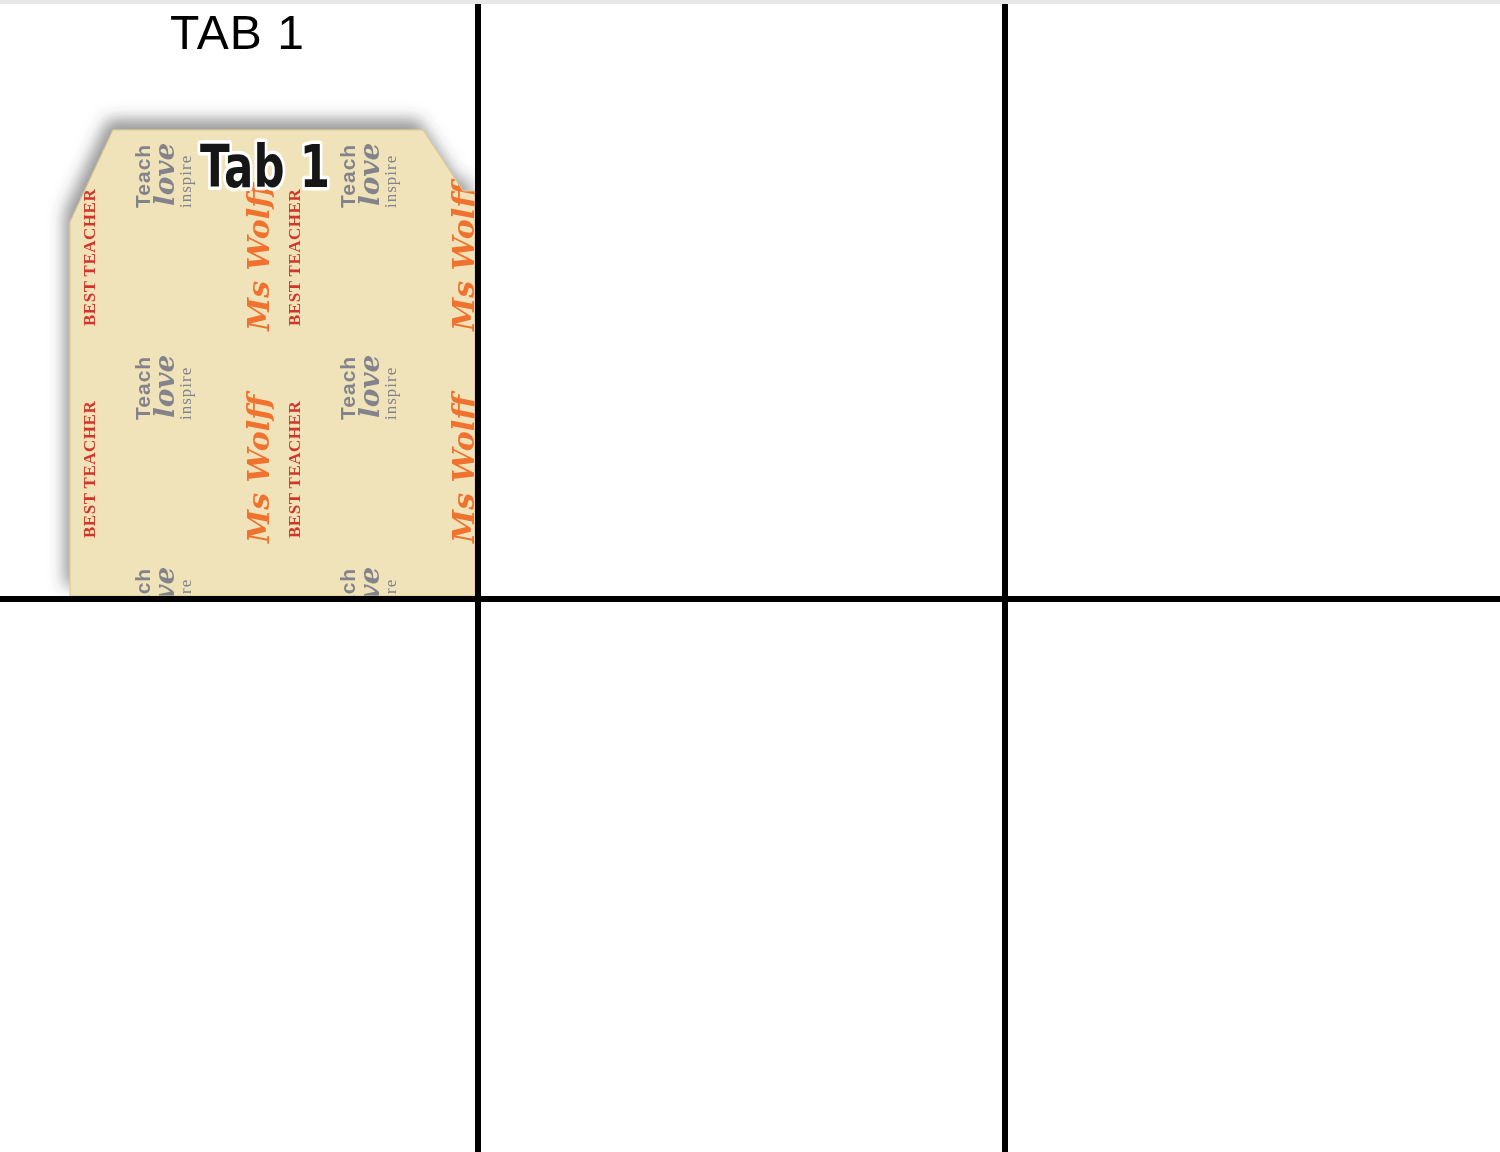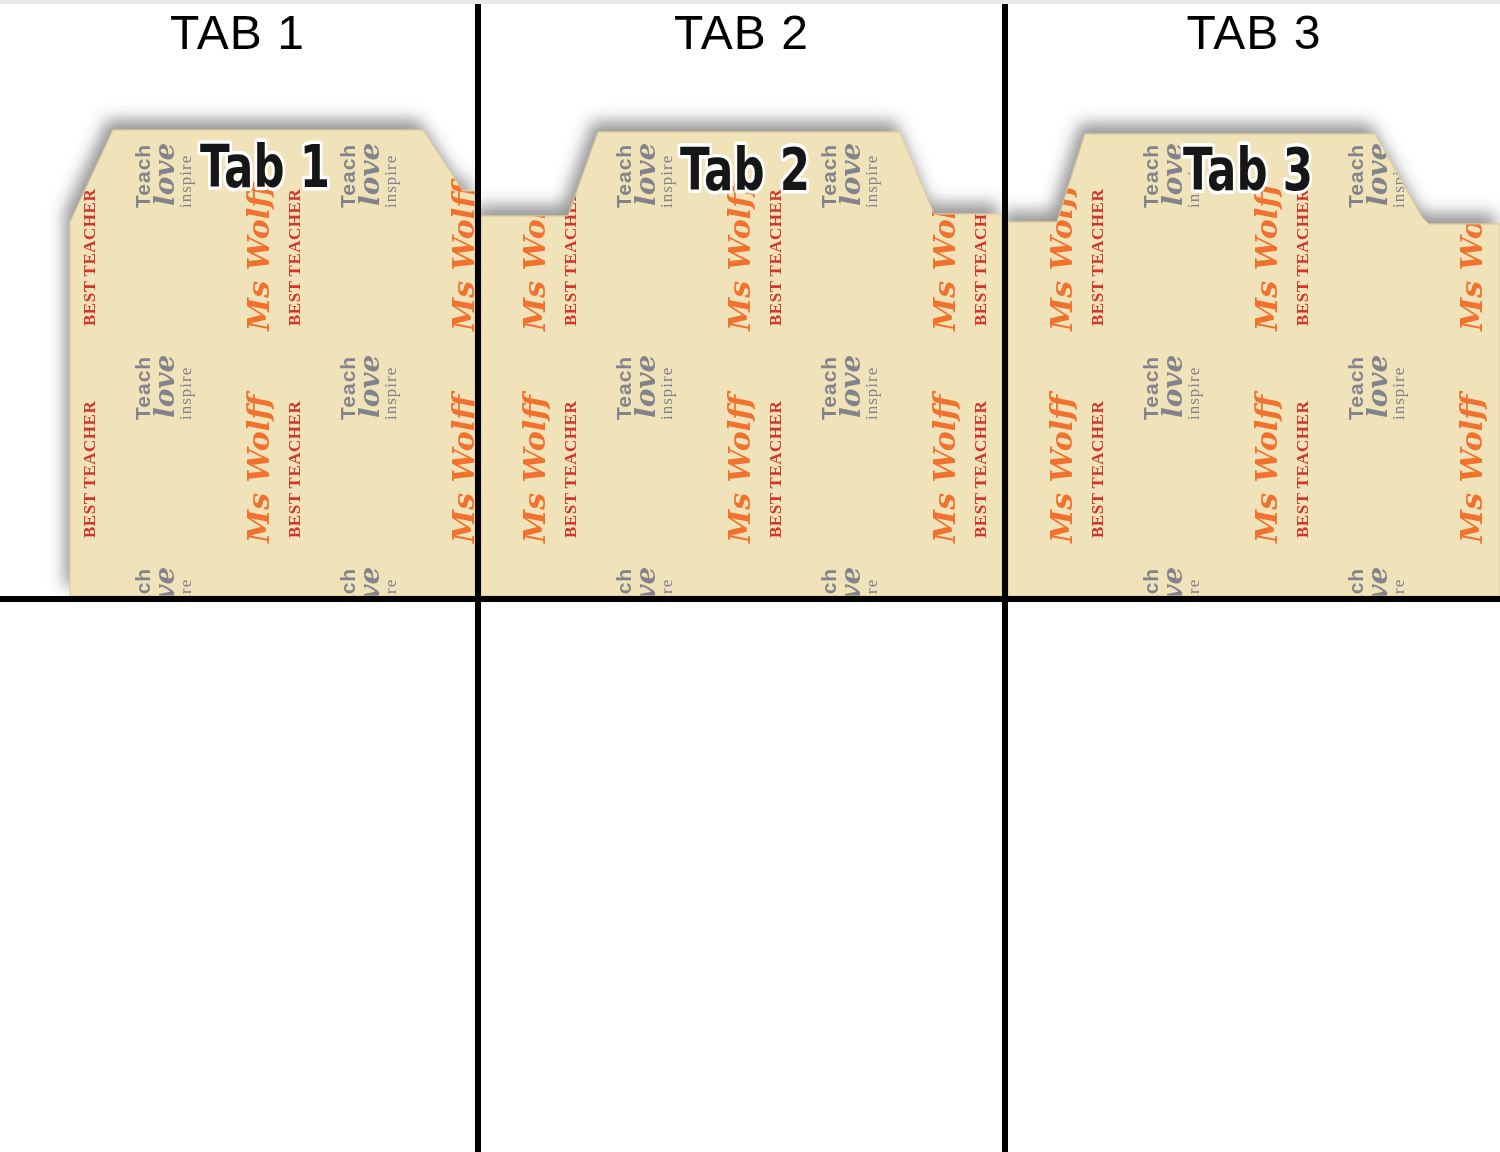--- a/index.html
+++ b/index.html
@@ -63,32 +63,18 @@
   <div class="hline" style="top:592px"></div>
 
   <div class="cell" style="left:0;top:0;width:475px;height:592px">
     <div class="cell-title">TAB 1</div>
     <svg class="folder-svg" viewBox="0 0 475 592">
       <path class="folderShape" filter="url(#fshadow)" d="M70 592 V218 L113 126 H423 L463 187 H475 V592 Z"></path>
       <text class="tabnum" x="265" y="183" textLength="130" lengthAdjust="spacingAndGlyphs">Tab 1</text>
     </svg>
   </div>
 
-  <div class="cell" style="left:481px;top:0;width:521px;height:592px">
-    <div class="cell-title">TAB 2</div>
-    <svg class="folder-svg" viewBox="0 0 521 592">
-      <path class="folderShape" filter="url(#fshadow)" d="M0 592 V212 H87 L117 128 H419 L453 210 H521 V592 Z"></path>
-      <text class="tabnum" x="264" y="186" textLength="130" lengthAdjust="spacingAndGlyphs">Tab 2</text>
-    </svg>
-  </div>
 
-  <div class="cell" style="left:1008px;top:0;width:492px;height:592px">
-    <div class="cell-title">TAB 3</div>
-    <svg class="folder-svg" viewBox="0 0 492 592">
-      <path class="folderShape" filter="url(#fshadow)" d="M0 592 V218 H49 L77 130 H367 L414 213 L421 220 H492 V592 Z"></path>
-      <text class="tabnum" x="240" y="186" textLength="130" lengthAdjust="spacingAndGlyphs">Tab 3</text>
-    </svg>
-  </div>
 
 
 
 
 </div>
 
 </body></html>

